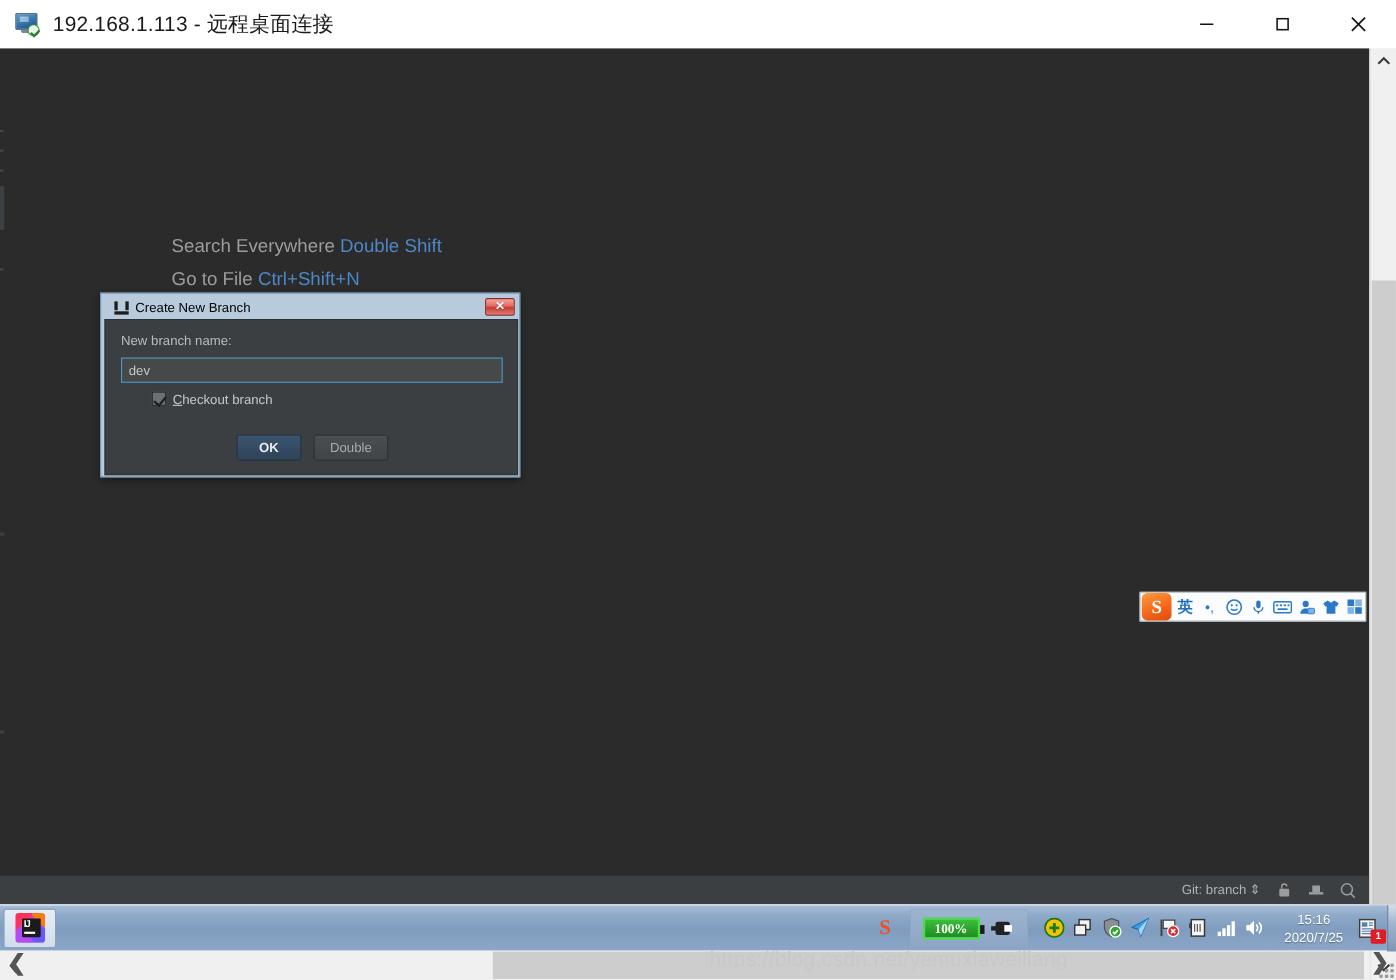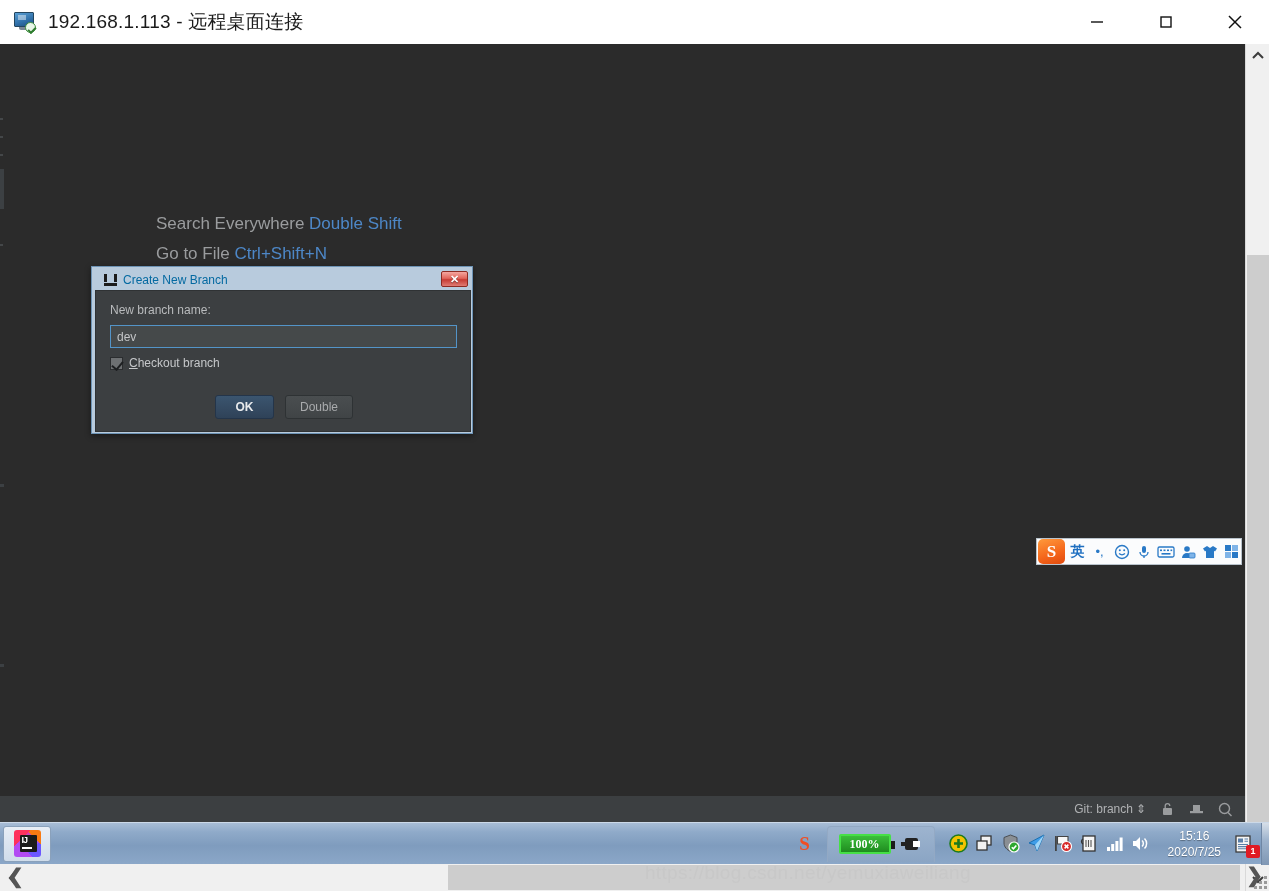--- a/index.html
+++ b/index.html
@@ -149,21 +149,21 @@
     width: 13px; height: 13px;
     margin-right: 6px;
     position: relative;
     flex: 0 0 auto;
   }
   .dlg-icon .b1 { position:absolute; left:0; top:0; width:3px; height:8px; background:#1c1c1c; }
   .dlg-icon .b2 { position:absolute; right:0; top:0; width:3px; height:8px; background:#1c1c1c; }
   .dlg-icon .b3 { position:absolute; left:0; top:9px; width:13px; height:3px; background:#1c1c1c; }
   .dlg-title-text {
     font-size: 12px;
-    color: #0369a1;
+    color: #000000;
     white-space: nowrap;
   }
   .dlg-close {
     position: absolute;
     right: 1px; top: 1px;
     width: 27px; height: 16px;
     background: linear-gradient(180deg,#f4a7a0 0%, #e2665c 45%, #c63c34 55%, #e07c74 100%);
     border: 1px solid #8d2b23;
     border-radius: 2px;
     display: flex; align-items: center; justify-content: center;
@@ -189,22 +189,23 @@
     background: #45494a;
     border: 1px solid #5394c8;
     color: #c3c5c7;
     font-size: 12px;
     font-family: "Liberation Sans", sans-serif;
     padding: 0 6px;
     outline: none;
   }
   .dlg-check-row {
     display: flex;
-    align-items: flex-end;
+    align-items: flex-start;
     margin-top: 8px;
+    margin-left: 28px;
   }
   .dlg-checkbox {
     width: 13px; height: 13px;
     background: #6d7072;
     border: 1px solid #2b2d2f;
     position: relative;
     flex: 0 0 auto;
     margin-right: 6px;
   }
   .dlg-checkbox:after {

